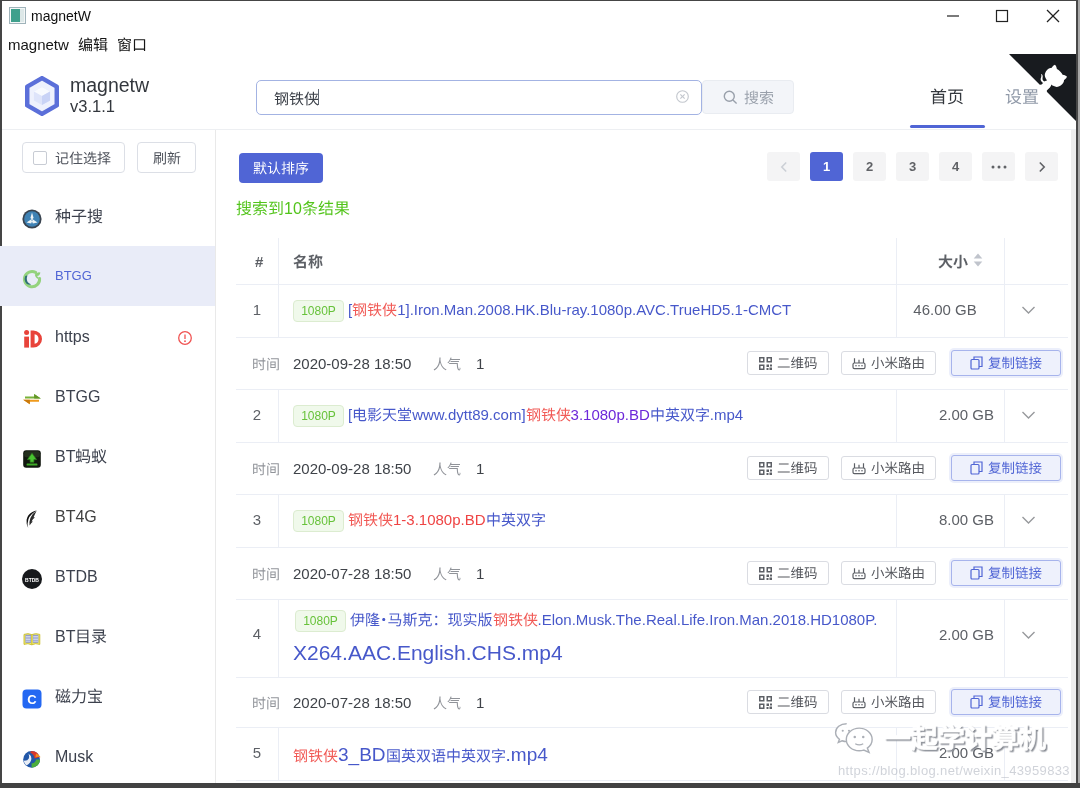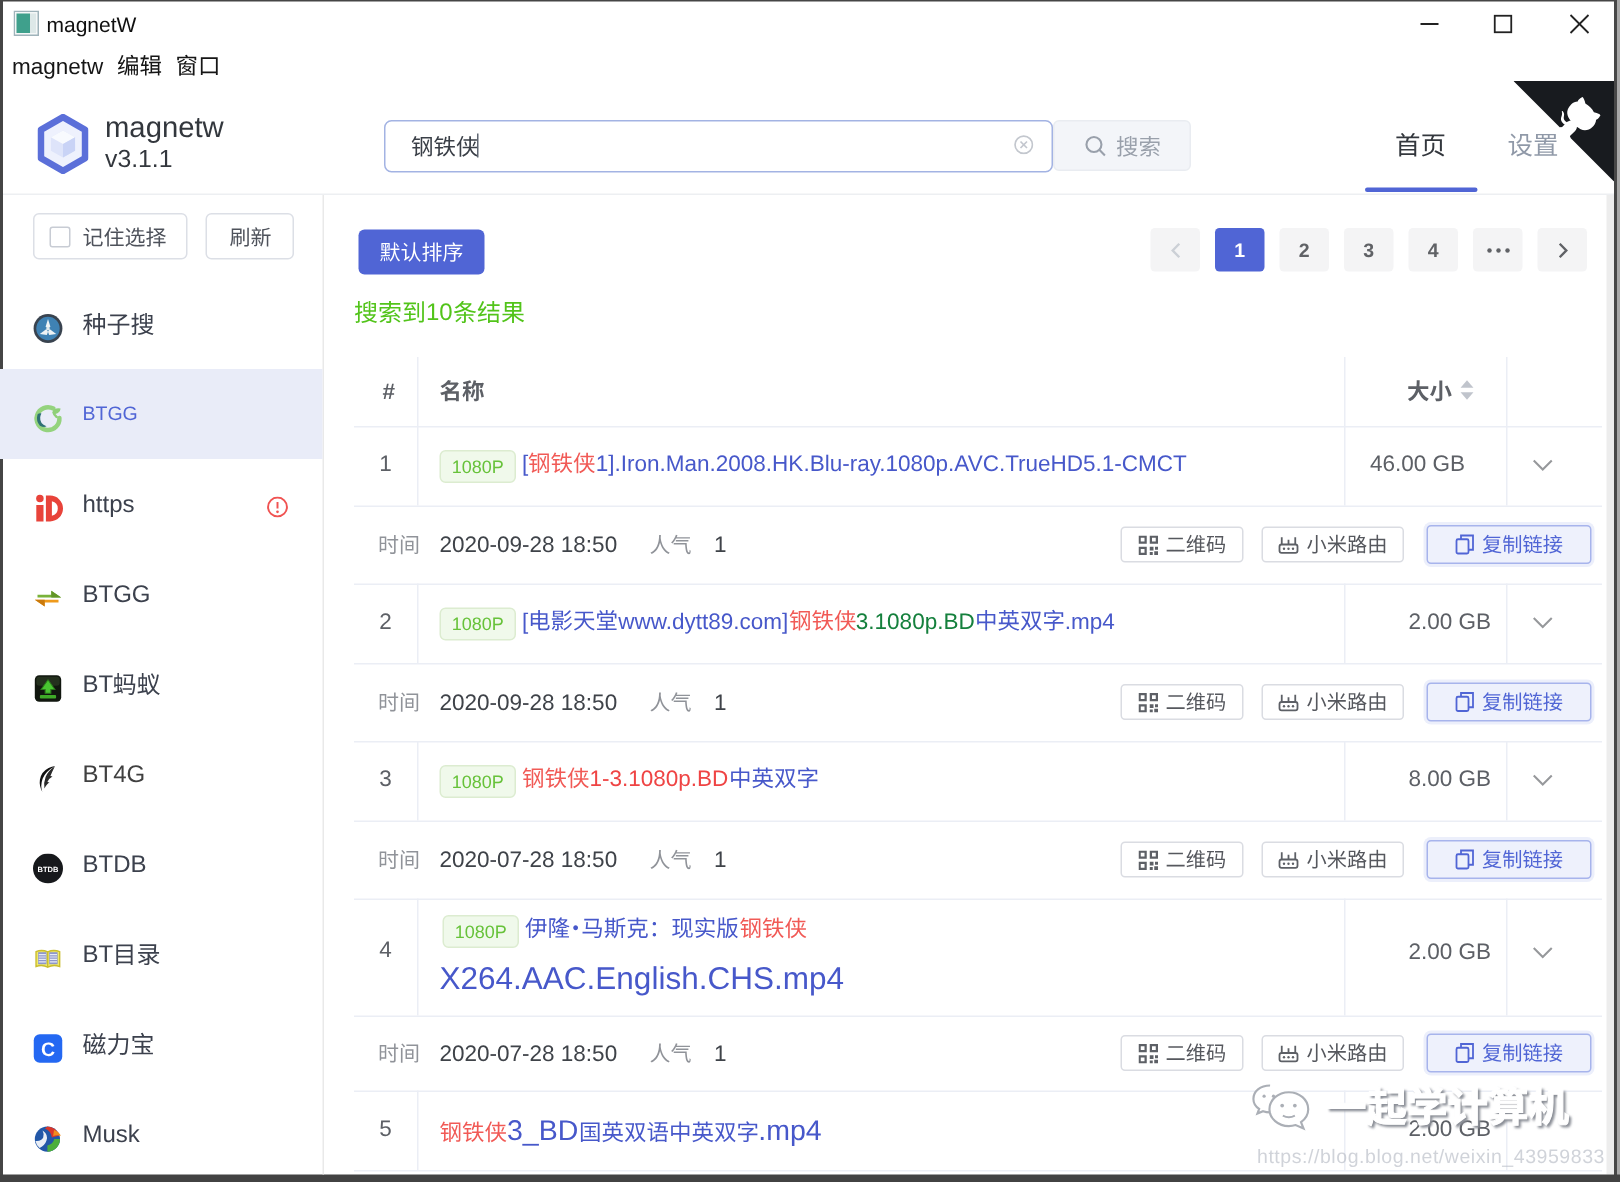--- a/index.html
+++ b/index.html
@@ -364,21 +364,21 @@
   </svg>
 <div class="abs" style="left:348px;top:406px;font-size:15px;white-space:nowrap"><span style="color:#4758ca">[</span><svg class="cj" style="width:60.0px;height:15px;vertical-align:-2.2px" viewBox="0 0 4000 1000" fill="#4758ca">
       <use href="#r7535" x="0"></use>
       <use href="#r5f71" x="1000"></use>
       <use href="#r5929" x="2000"></use>
       <use href="#r5802" x="3000"></use>
     </svg><span style="color:#4758ca">www.dytt89.com]</span><svg class="cj" style="width:45.0px;height:15px;vertical-align:-2.2px" viewBox="0 0 3000 1000" fill="#f15a56">
       <use href="#r94a2" x="0"></use>
       <use href="#r94c1" x="1000"></use>
       <use href="#r4fa0" x="2000"></use>
-    </svg><span style="color:#15803d">3.1080p.BD</span><svg class="cj" style="width:60.0px;height:15px;vertical-align:-2.2px" viewBox="0 0 4000 1000" fill="#4758ca">
+    </svg><span style="color:#6d28d9">3.1080p.BD</span><svg class="cj" style="width:60.0px;height:15px;vertical-align:-2.2px" viewBox="0 0 4000 1000" fill="#4758ca">
       <use href="#r4e2d" x="0"></use>
       <use href="#r82f1" x="1000"></use>
       <use href="#r53cc" x="2000"></use>
       <use href="#r5b57" x="3000"></use>
     </svg><span style="color:#4758ca">.mp4</span></div>
 <div class="abs" style="left:896px;top:406px;width:98px;text-align:right;font-size:15px;color:#5d6066">2.00 GB</div>
 <div class="abs" style="left:236px;top:511px;width:42px;text-align:center;font-size:15px;color:#5d6066">3</div>
 <div class="abs hc" style="left:293px;top:510px;width:51px;height:22px;background:#f0f9eb;border:1px solid #dcecd0;border-radius:4px;justify-content:center;font-size:12px;color:#67c23a">1080P</div>
 <svg class="abs" style="left:1021px;top:516px" width="15" height="9" viewBox="0 0 15 9">
 <path d="M1.5 1 L7.5 7 L13.5 1" fill="none" stroke="#97999c" stroke-width="1.4"></path>
@@ -407,21 +407,21 @@
       <use href="#r65af" x="3500"></use>
       <use href="#r514b" x="4500"></use>
       <use href="#rff1a" x="5500"></use>
       <use href="#r73b0" x="6500"></use>
       <use href="#r5b9e" x="7500"></use>
       <use href="#r7248" x="8500"></use>
     </svg><svg class="cj" style="width:45.0px;height:15px;vertical-align:-2.2px" viewBox="0 0 3000 1000" fill="#f15a56">
       <use href="#r94a2" x="0"></use>
       <use href="#r94c1" x="1000"></use>
       <use href="#r4fa0" x="2000"></use>
-    </svg></div>
+    </svg><span style="color:#4758ca">.Elon.Musk.The.Real.Life.Iron.Man.2018.HD1080P.</span></div>
 <div class="abs" style="left:293px;top:641px;font-size:21px;white-space:nowrap"><span style="color:#4758ca">X264.AAC.English.CHS.mp4</span></div>
 <div class="abs" style="left:896px;top:626px;width:98px;text-align:right;font-size:15px;color:#5d6066">2.00 GB</div>
 <div class="abs" style="left:236px;top:744px;width:42px;text-align:center;font-size:15px;color:#5d6066">5</div>
 <div class="abs" style="left:293px;top:744px;font-size:19px;white-space:nowrap"><svg class="cj" style="width:45.0px;height:15px;vertical-align:-2.2px" viewBox="0 0 3000 1000" fill="#f15a56">
       <use href="#r94a2" x="0"></use>
       <use href="#r94c1" x="1000"></use>
       <use href="#r4fa0" x="2000"></use>
     </svg><span style="color:#4758ca">3_BD</span><svg class="cj" style="width:120.0px;height:15px;vertical-align:-2.2px" viewBox="0 0 8000 1000" fill="#4758ca">
       <use href="#r56fd" x="0"></use>
       <use href="#r82f1" x="1000"></use>

